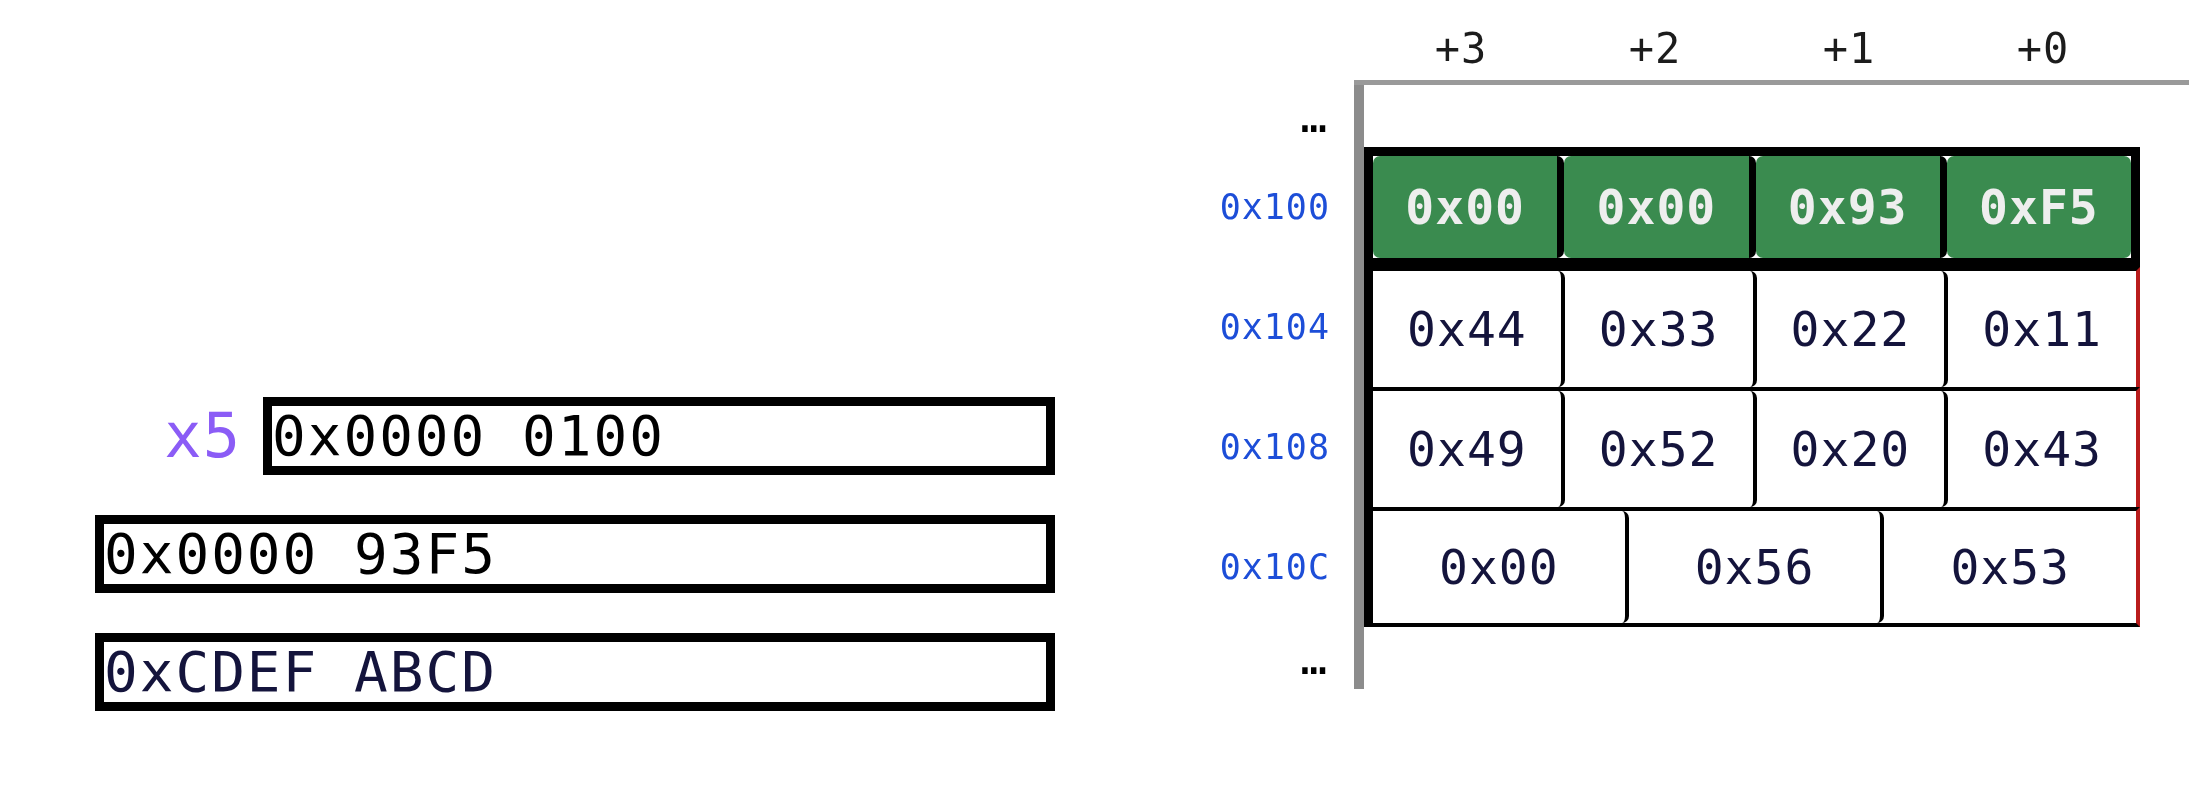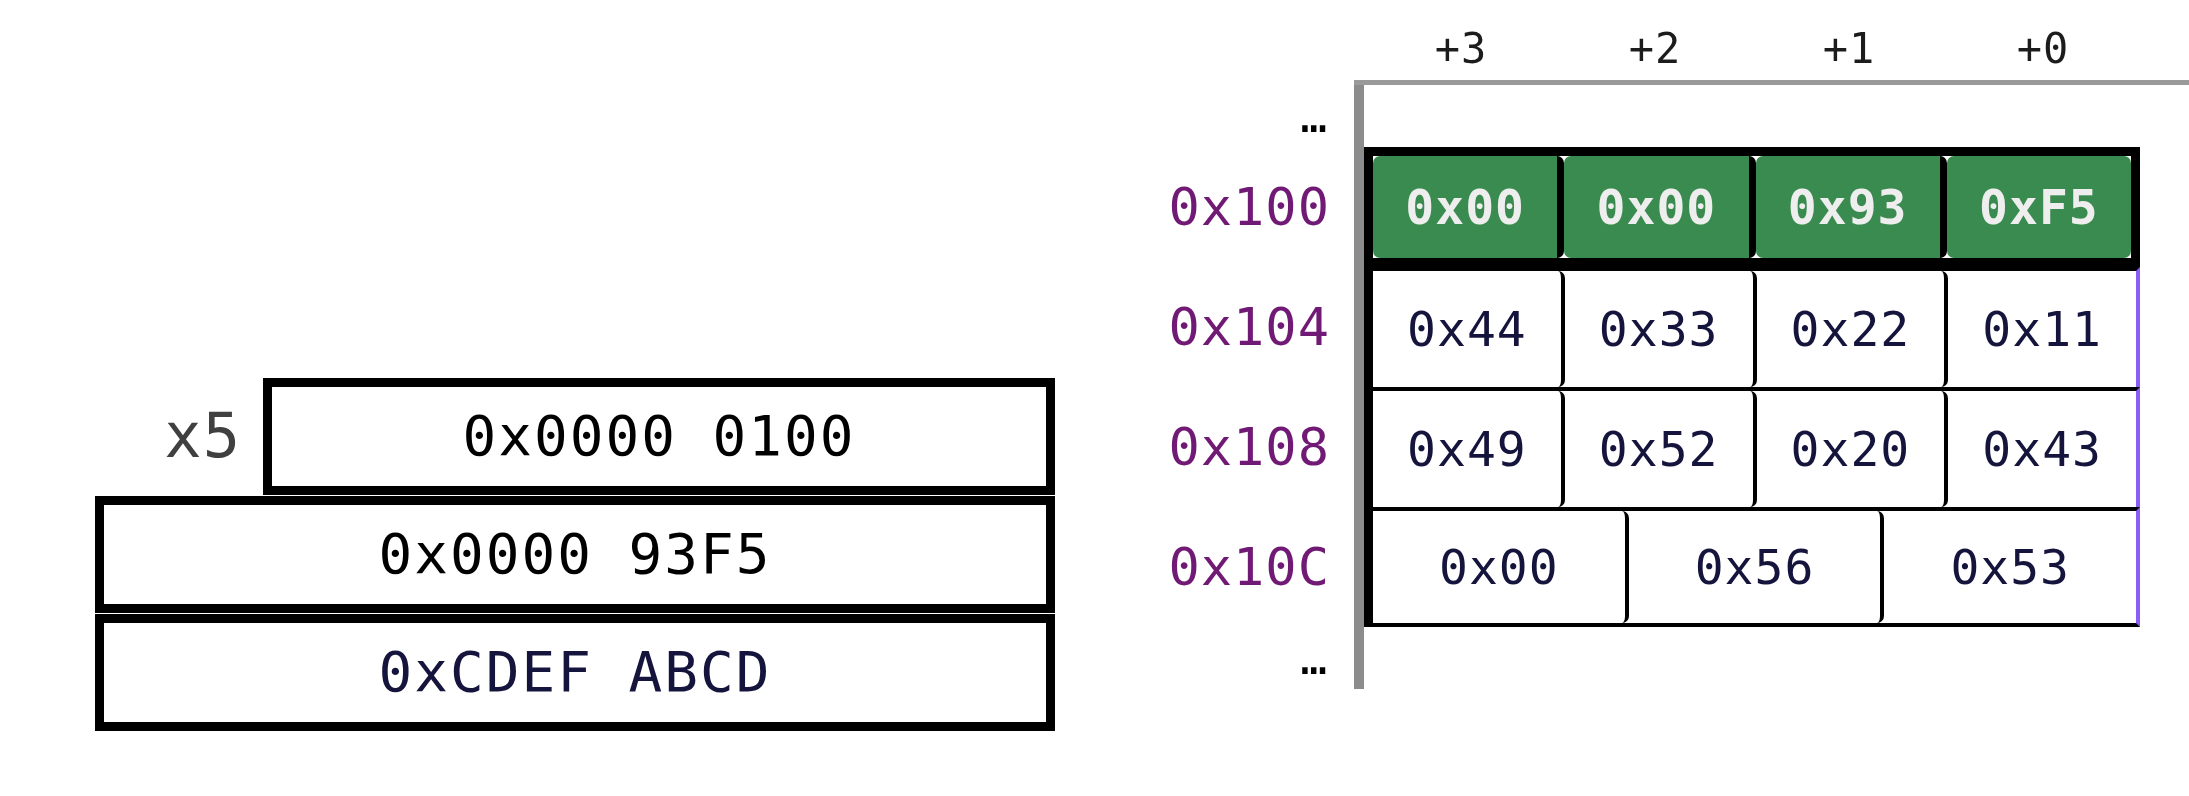--- a/index.html
+++ b/index.html
@@ -35,32 +35,32 @@
   .reg-row:last-child { margin-bottom: 0; }
 
   .reg-label {
     width: 168px;
     text-align: right;
     padding-right: 22px;
     box-sizing: border-box;
     font-family: "DejaVu Sans Mono", monospace;
     font-size: 62px;
     line-height: 1;
-    color: #404040;
+    color: #8b5cf6;
     letter-spacing: 1px;
   }
   .reg-box {
     flex: 1;
-    height: 117px;
+    height: 78px;
     border: 9px solid #000000;
     background: #ffffff;
     box-sizing: border-box;
     display: flex;
     align-items: center;
-    justify-content: center;
+    justify-content: flex-start;
   }
   .reg-value {
     font-family: "DejaVu Sans Mono", monospace;
     font-size: 56px;
     line-height: 1;
     letter-spacing: 2px;
     color: #000000;
     white-space: pre;
   }
   .reg-value.navy { color: #14143c; }
@@ -114,22 +114,22 @@
     display: flex;
     align-items: stretch;
   }
   .mem-row .addr {
     width: 214px;
     flex: 0 0 214px;
     text-align: right;
     padding-right: 24px;
     box-sizing: border-box;
     font-family: "DejaVu Sans Mono", monospace;
-    font-size: 52px;
-    color: #701a75;
+    font-size: 35px;
+    color: #1d4ed8;
     letter-spacing: 1px;
     display: flex;
     align-items: center;
     justify-content: flex-end;
   }
   .mem-row .addr.ell {
     font-size: 44px;
     color: #000000;
     letter-spacing: 3px;
   }
@@ -154,21 +154,21 @@
   }
 
   
   .row-ellipsis { height: 62px; }
   .row-ellipsis .cells { background: transparent; }
 
   
   .row-data { height: 120px; }
   .row-data .cells {
     border-left: 9px solid #000000;
-    border-right: 4px solid #8b5cf6;
+    border-right: 4px solid #b91c1c;
     box-sizing: border-box;
   }
   .row-data .cells .cell {
     border-right: 4px solid #000000;
     background: #ffffff;
     color: #14143c;
     border-radius: 7px;
   }
   .row-data .cells .cell:last-child { border-right: none; }
 

